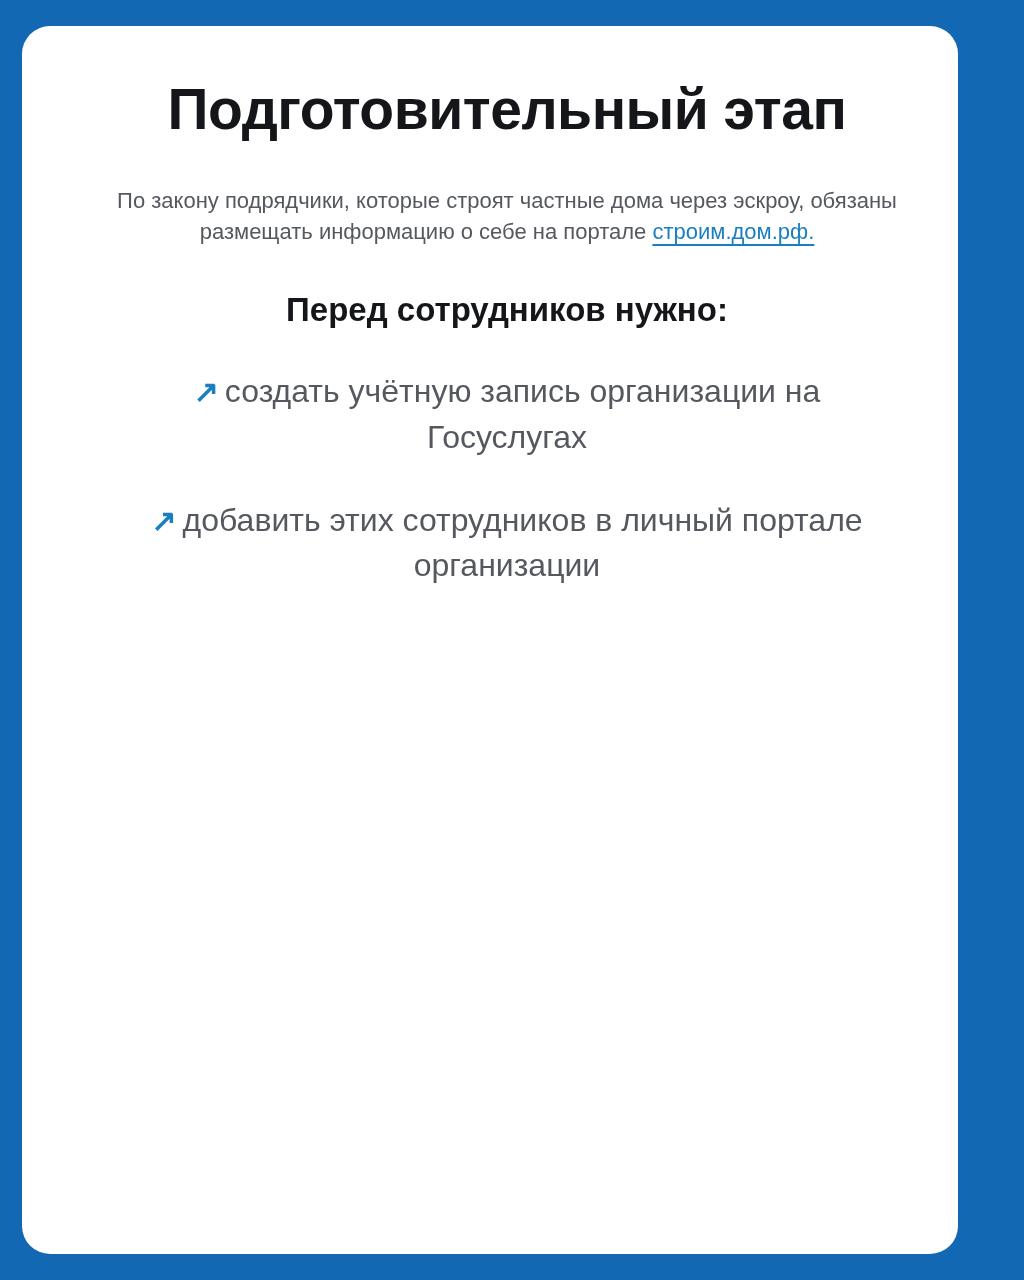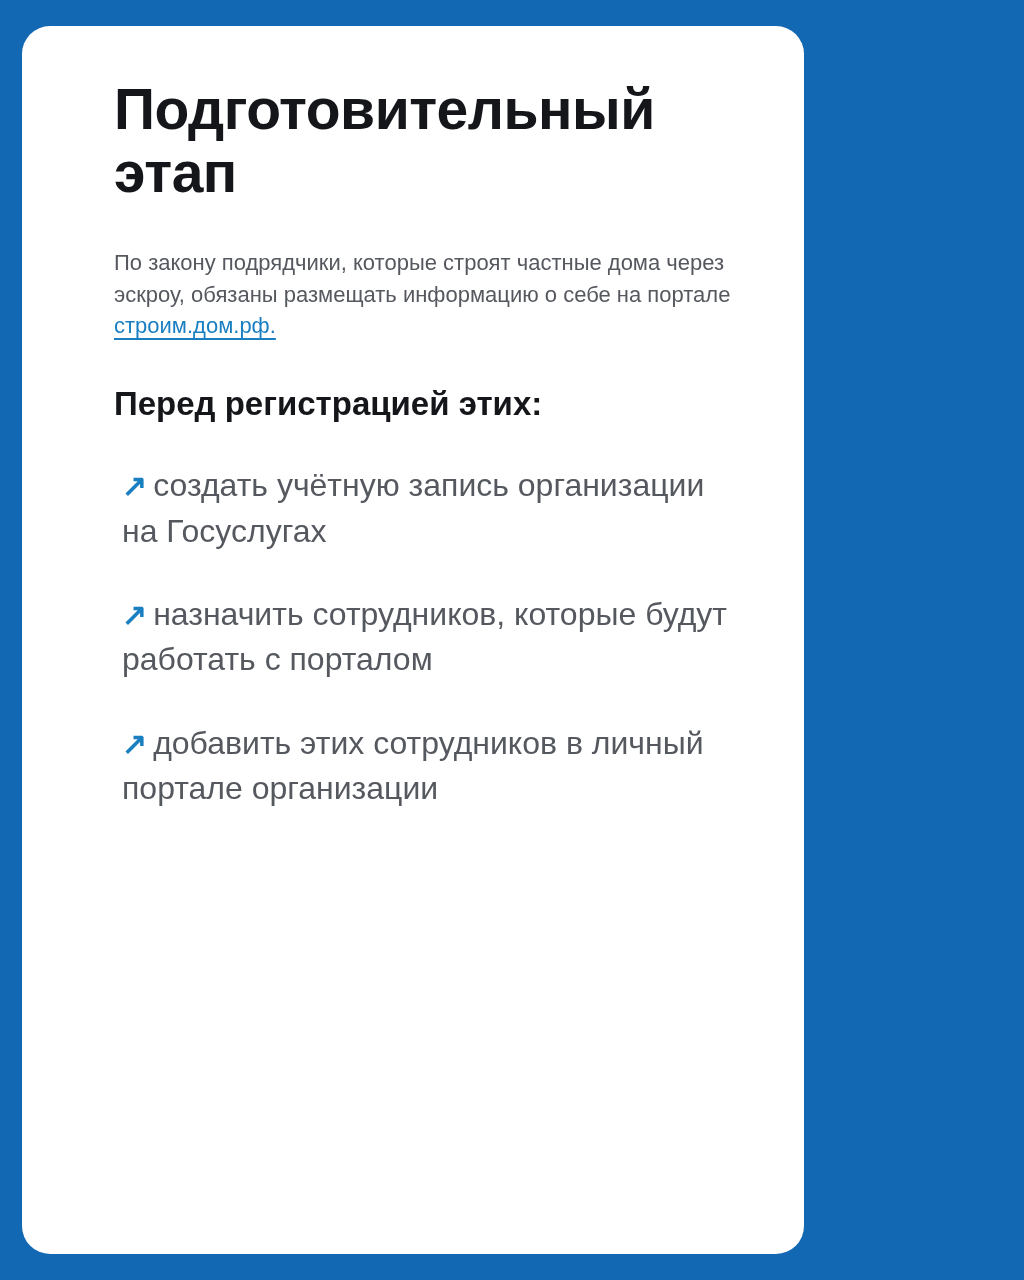--- a/index.html
+++ b/index.html
@@ -10,26 +10,27 @@
     width: 1024px;
     height: 1280px;
     background: #1268B3;
     font-family: "Liberation Sans", sans-serif;
     overflow: hidden;
   }
   .slide {
     position: absolute;
     left: 22px;
     top: 26px;
-    width: 782px;
+    width: 936px;
     height: 1228px;
     background: #FFFFFF;
     border-radius: 28px;
     box-sizing: border-box;
     padding: 52px 58px 40px 92px;
+    text-align: center;
   }
   .title {
     font-size: 57px;
     font-weight: bold;
     color: #15161A;
     letter-spacing: -0.5px;
     line-height: 1.1;
     margin: 0 0 44px 0;
   }
   .intro {
@@ -77,25 +78,24 @@
 </style>
 </head>
 <body>
 
 <div class="slide">
 
   <h1 class="title">Подготовительный этап</h1>
 
   <p class="intro"><span>По закону подрядчики, которые строят частные дома через эскроу, обязаны размещать информацию о себе на портале </span><a class="link" href="#">строим.дом.рф.</a><span></span></p>
 
-  <h2 class="subtitle">Перед регистрацией этих:</h2>
+  <h2 class="subtitle">Перед сотрудников нужно:</h2>
 
   <div class="bullets">
 
     <div class="bullet"><span class="arrow">↗</span><span>создать учётную запись организации на Госуслугах</span></div>
 
-    <div class="bullet"><span class="arrow">↗</span><span>назначить сотрудников, которые будут работать с порталом</span></div>
 
     <div class="bullet"><span class="arrow">↗</span><span>добавить этих сотрудников в личный портале организации</span></div>
 
   </div>
 
 </div>
 
 </body></html>

